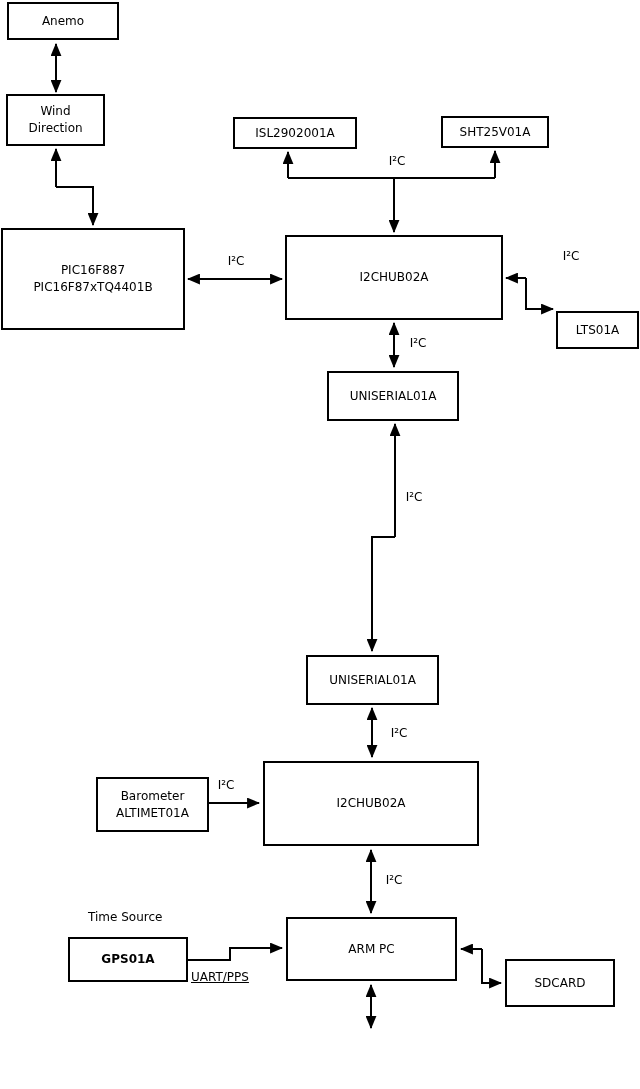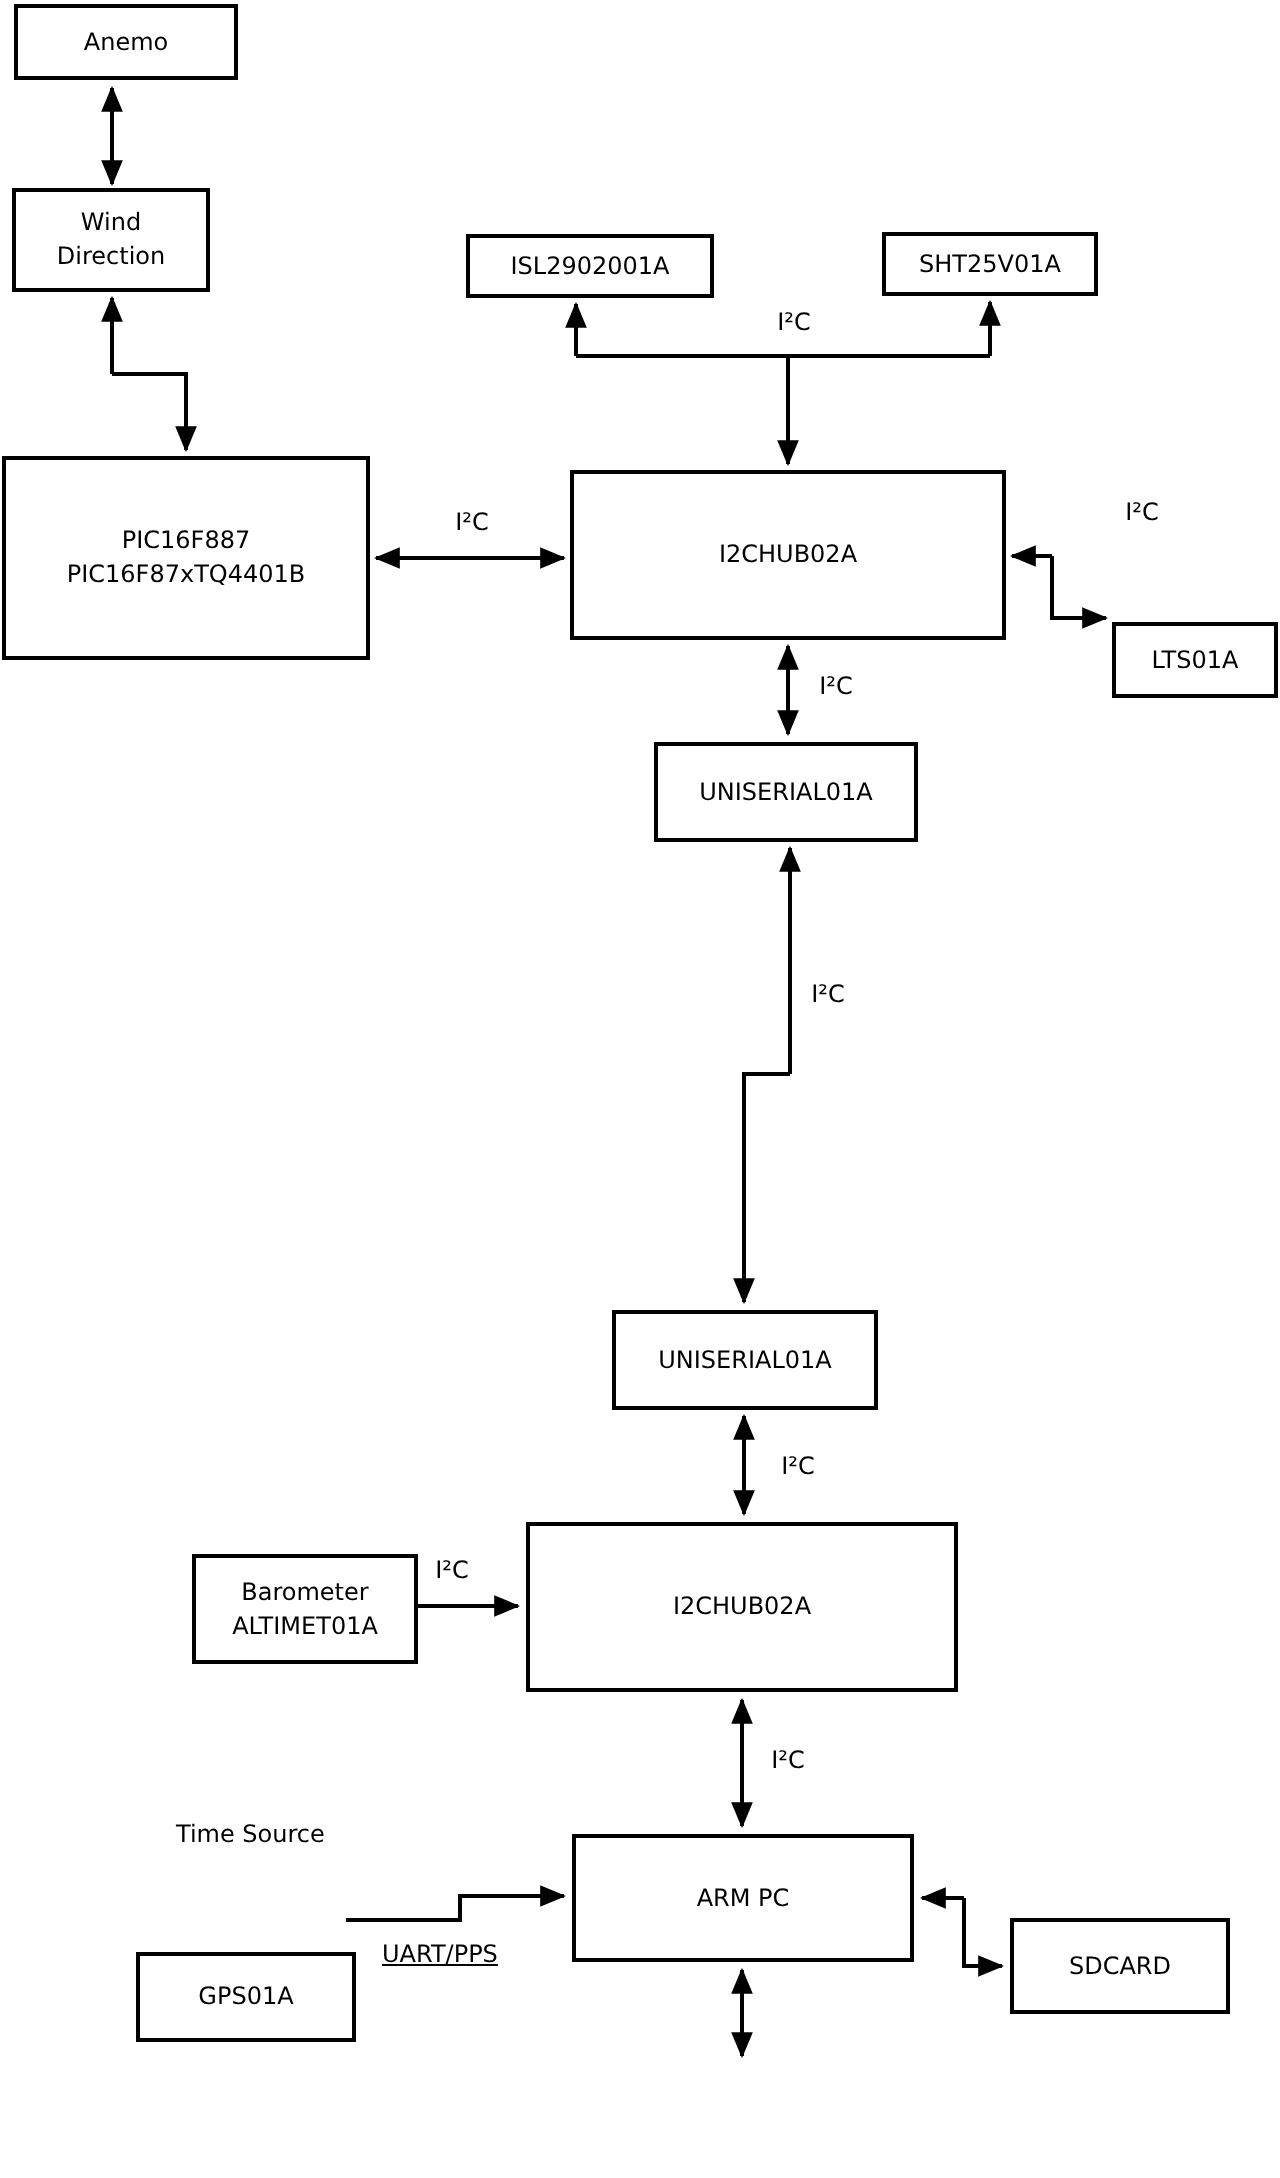--- a/index.html
+++ b/index.html
@@ -149,21 +149,21 @@
 
   <div class="node" style="left:60px; top:777px; width:113px; height:55px;margin-left:36px;">
     <span>Barometer</span>
     <span>ALTIMET01A</span>
   </div>
 
   <div class="node" style="left:286px; top:917px; width:171px; height:64px;">
     <span>ARM PC</span>
   </div>
 
-  <div class="node" style="left:68px; top:976px; width:110px; height:45px;">
+  <div class="node" style="left:68px; top:937px; width:120px; height:45px;font-weight:bold;">
     <span>GPS01A</span>
   </div>
 
   <div class="node" style="left:505px; top:959px; width:110px; height:48px;">
     <span>SDCARD</span>
   </div>
 
 
   <div class="edge-label" style="left:397px; top:161px;">I²C</div>
   <div class="edge-label" style="left:236px; top:261px;">I²C</div>

